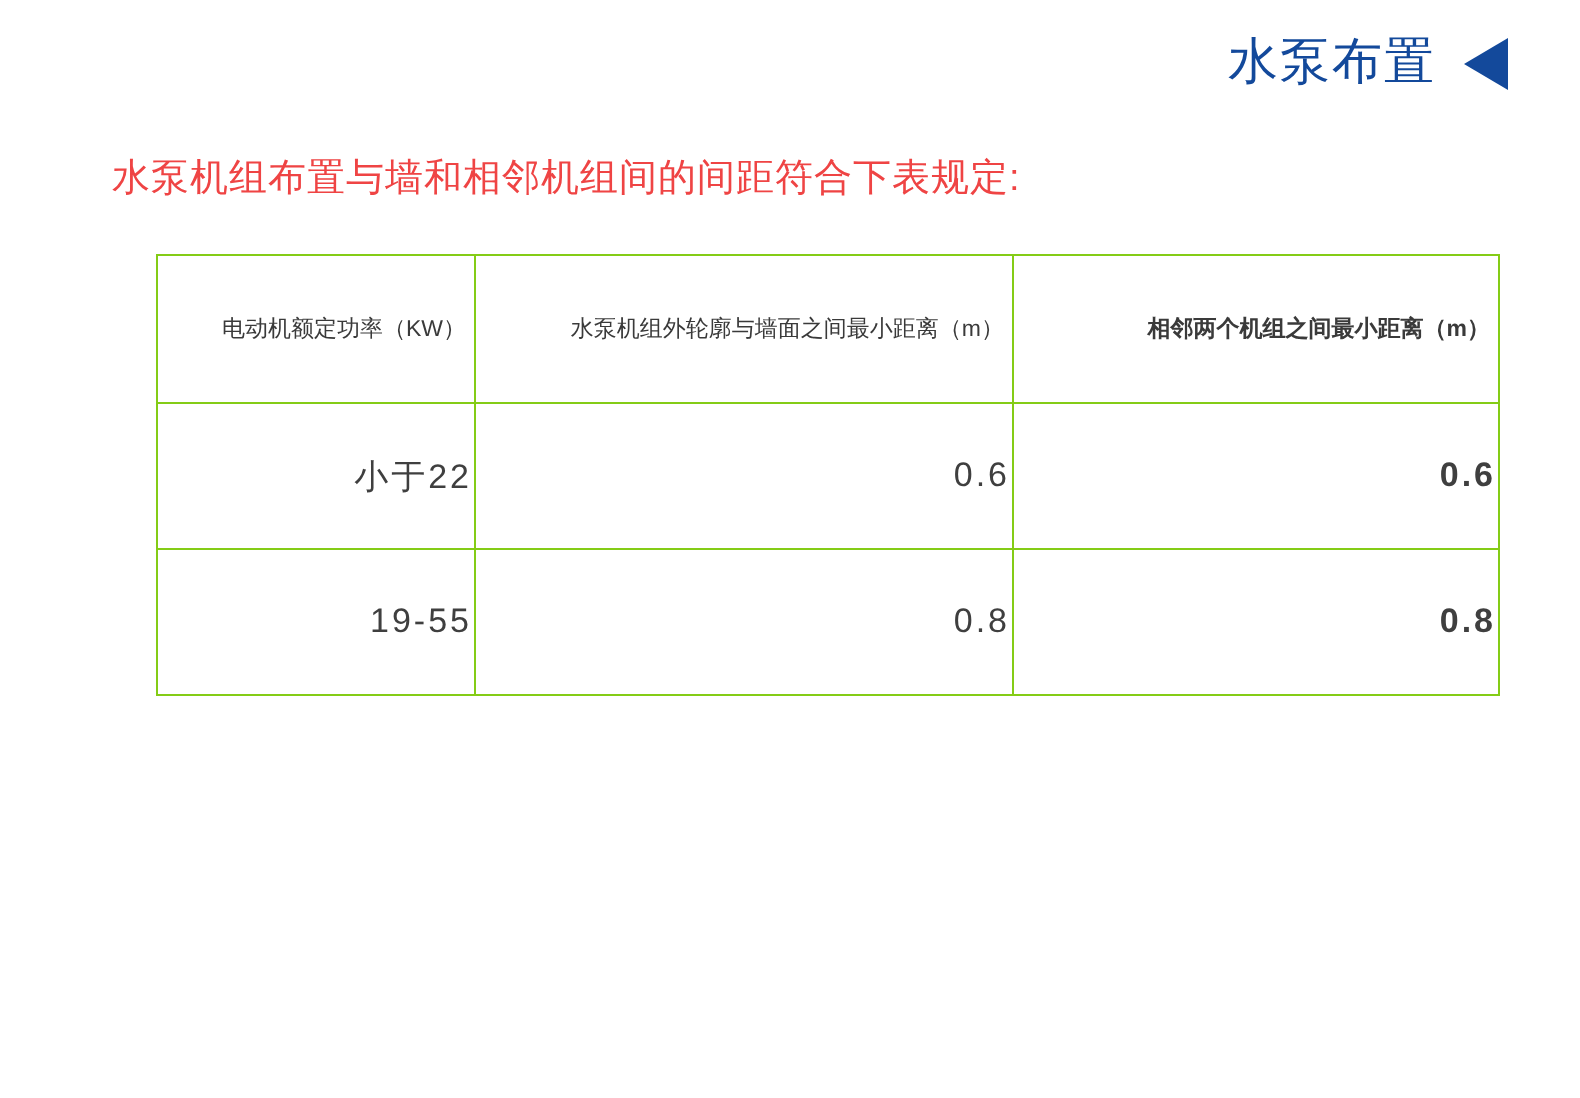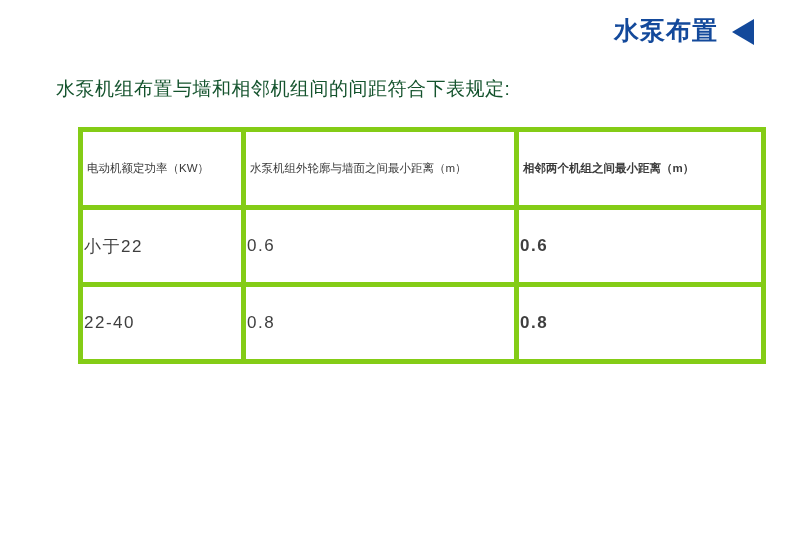--- a/index.html
+++ b/index.html
@@ -23,55 +23,55 @@
   .header {
     position: absolute;
     top: 14px;
     right: 36px;
     display: flex;
     align-items: center;
     gap: 14px;
   }
   .header-title {
     font-size: 25px;
-    font-weight: bold;
+    font-weight: normal;
     color: #13499b;
     letter-spacing: 1px;
     white-space: nowrap;
   }
   .header-arrow {
     width: 0;
     height: 0;
     border-top: 13px solid transparent;
     border-bottom: 13px solid transparent;
     border-right: 22px solid #13499b;
     margin-top: 2px;
   }
   .intro {
     position: absolute;
     top: 76px;
     left: 56px;
     font-size: 19px;
-    color: #14532d;
+    color: #ef4444;
     letter-spacing: 0.5px;
   }
   .table-wrap {
     position: absolute;
     top: 127px;
     left: 78px;
     width: 644px;
   }
   table.spec {
     border-collapse: collapse;
     width: 644px;
     table-layout: fixed;
   }
   table.spec td {
-    border: 5px solid #84cc16;
-    text-align: left;
+    border: 1px solid #84cc16;
+    text-align: right;
     vertical-align: middle;
     color: #3f3f3f;
   }
   table.spec tr.head td {
     height: 73px;
     font-size: 11.5px;
     letter-spacing: 0px;
     color: #3a3a3a;
     padding: 0 4px;
   }
@@ -103,21 +103,21 @@
         <td class="col1">电动机额定功率（KW）</td>
         <td class="col2">水泵机组外轮廓与墙面之间最小距离（m）</td>
         <td class="col3">相邻两个机组之间最小距离（m）</td>
       </tr>
       <tr class="row">
         <td class="col1">小于22</td>
         <td class="col2">0.6</td>
         <td class="col3">0.6</td>
       </tr>
       <tr class="row">
-        <td class="col1">22-40</td>
+        <td class="col1">19-55</td>
         <td class="col2">0.8</td>
         <td class="col3">0.8</td>
       </tr>
     </tbody>
       </table>
   </div>
 
 </div>
 
 </body></html>

